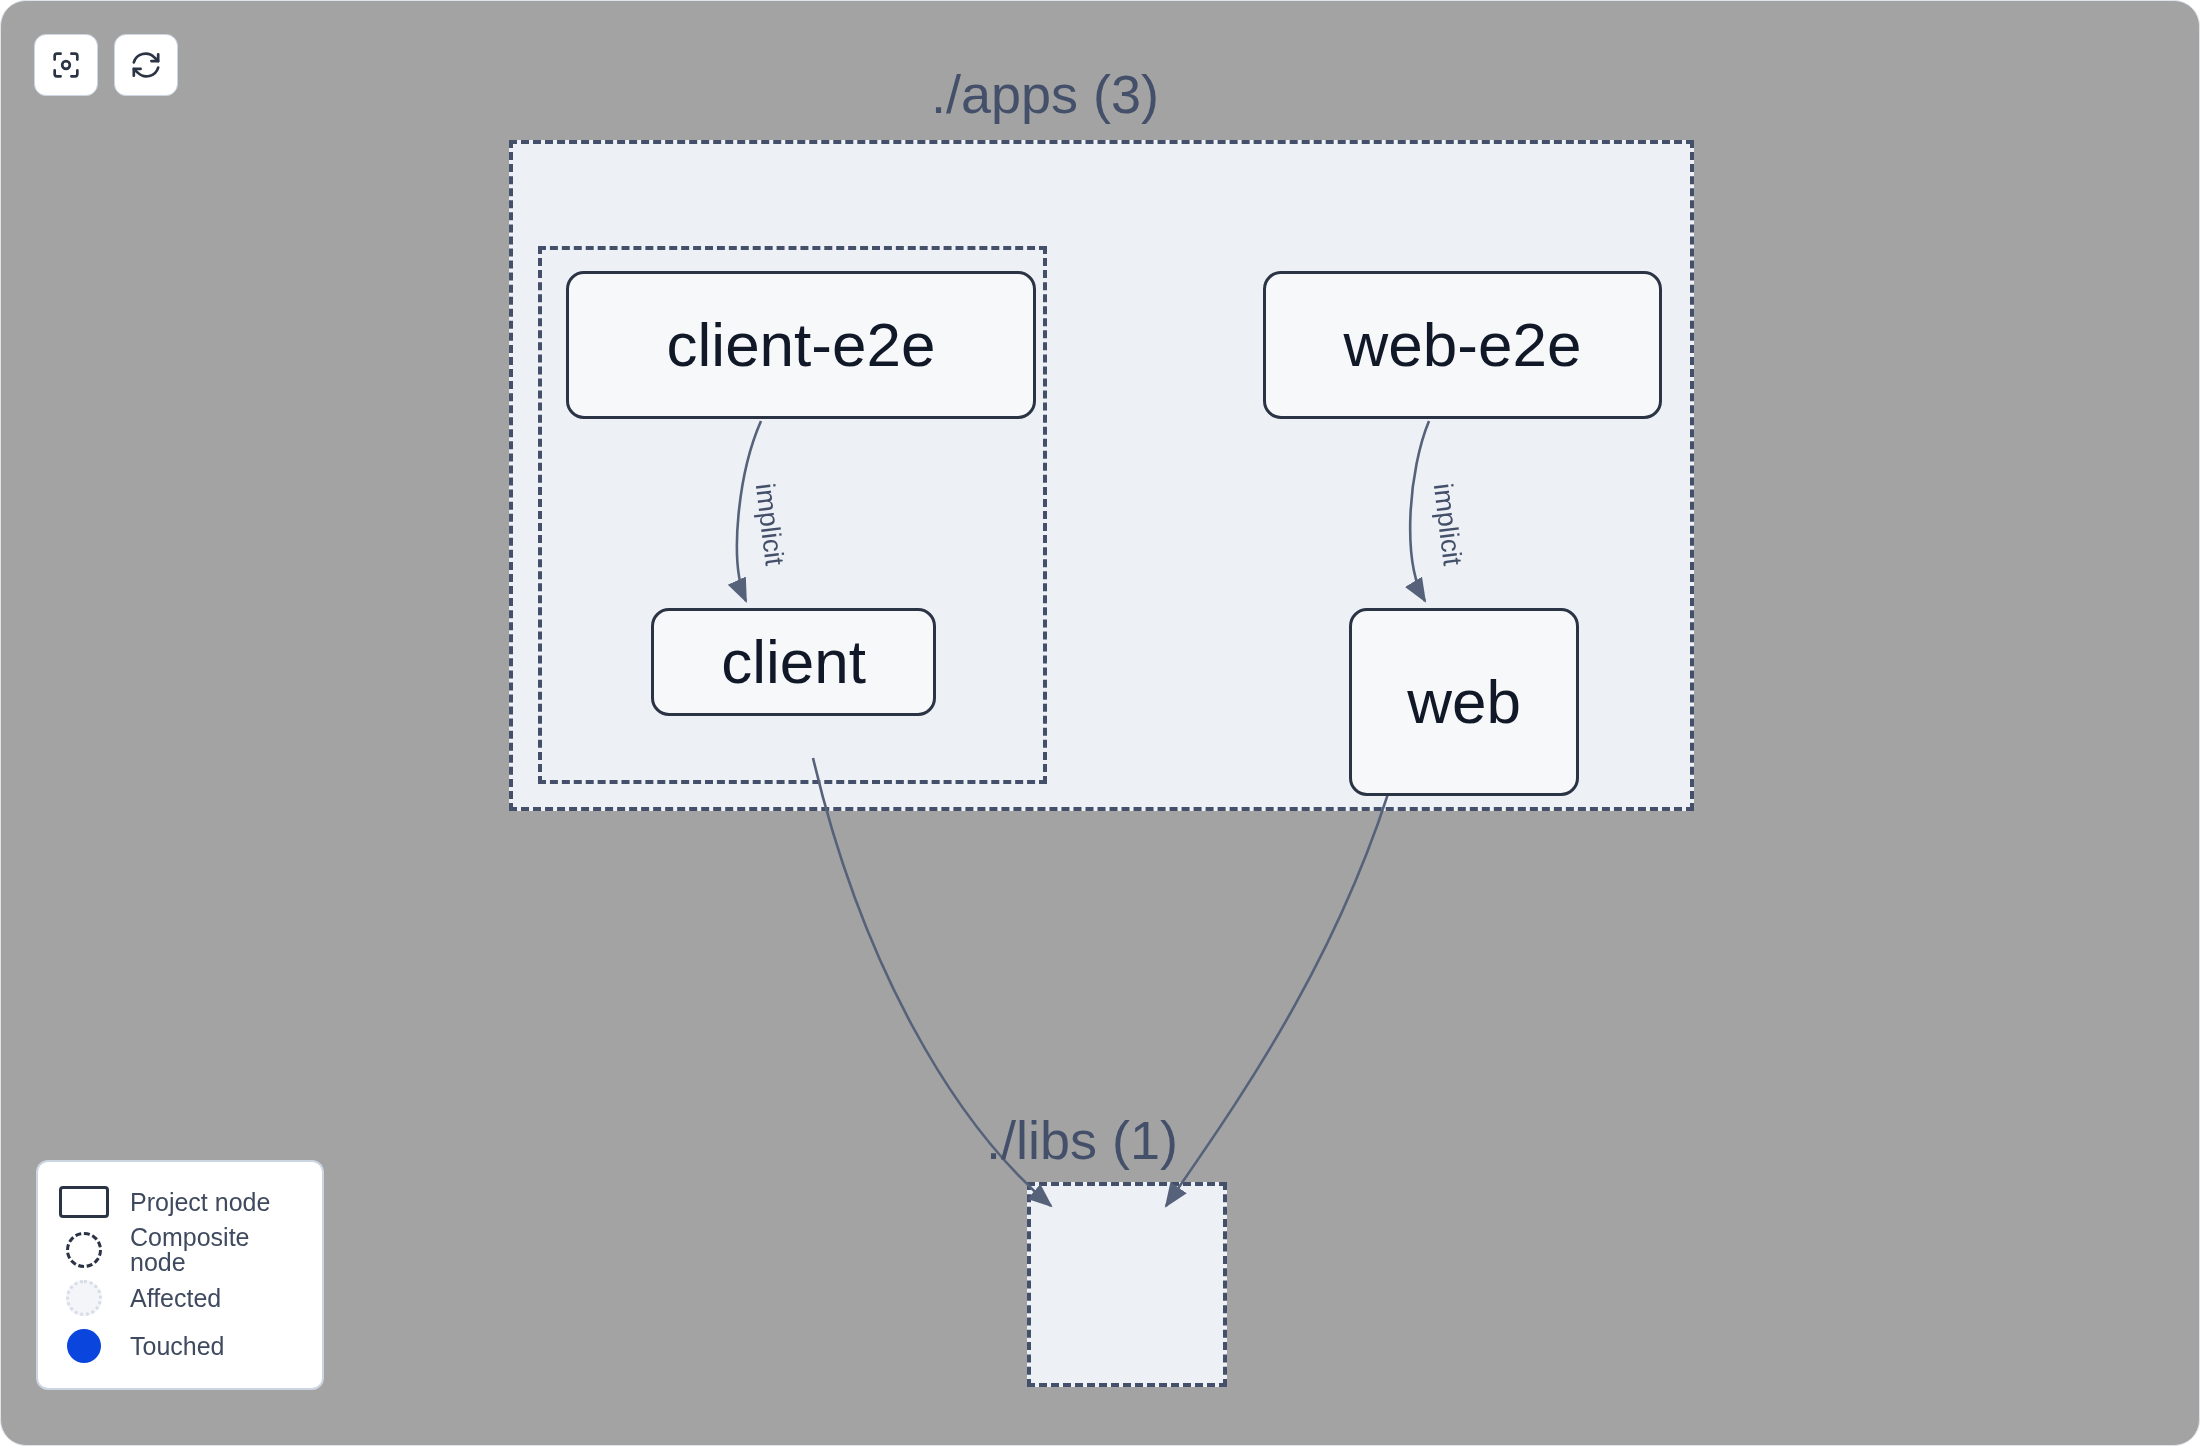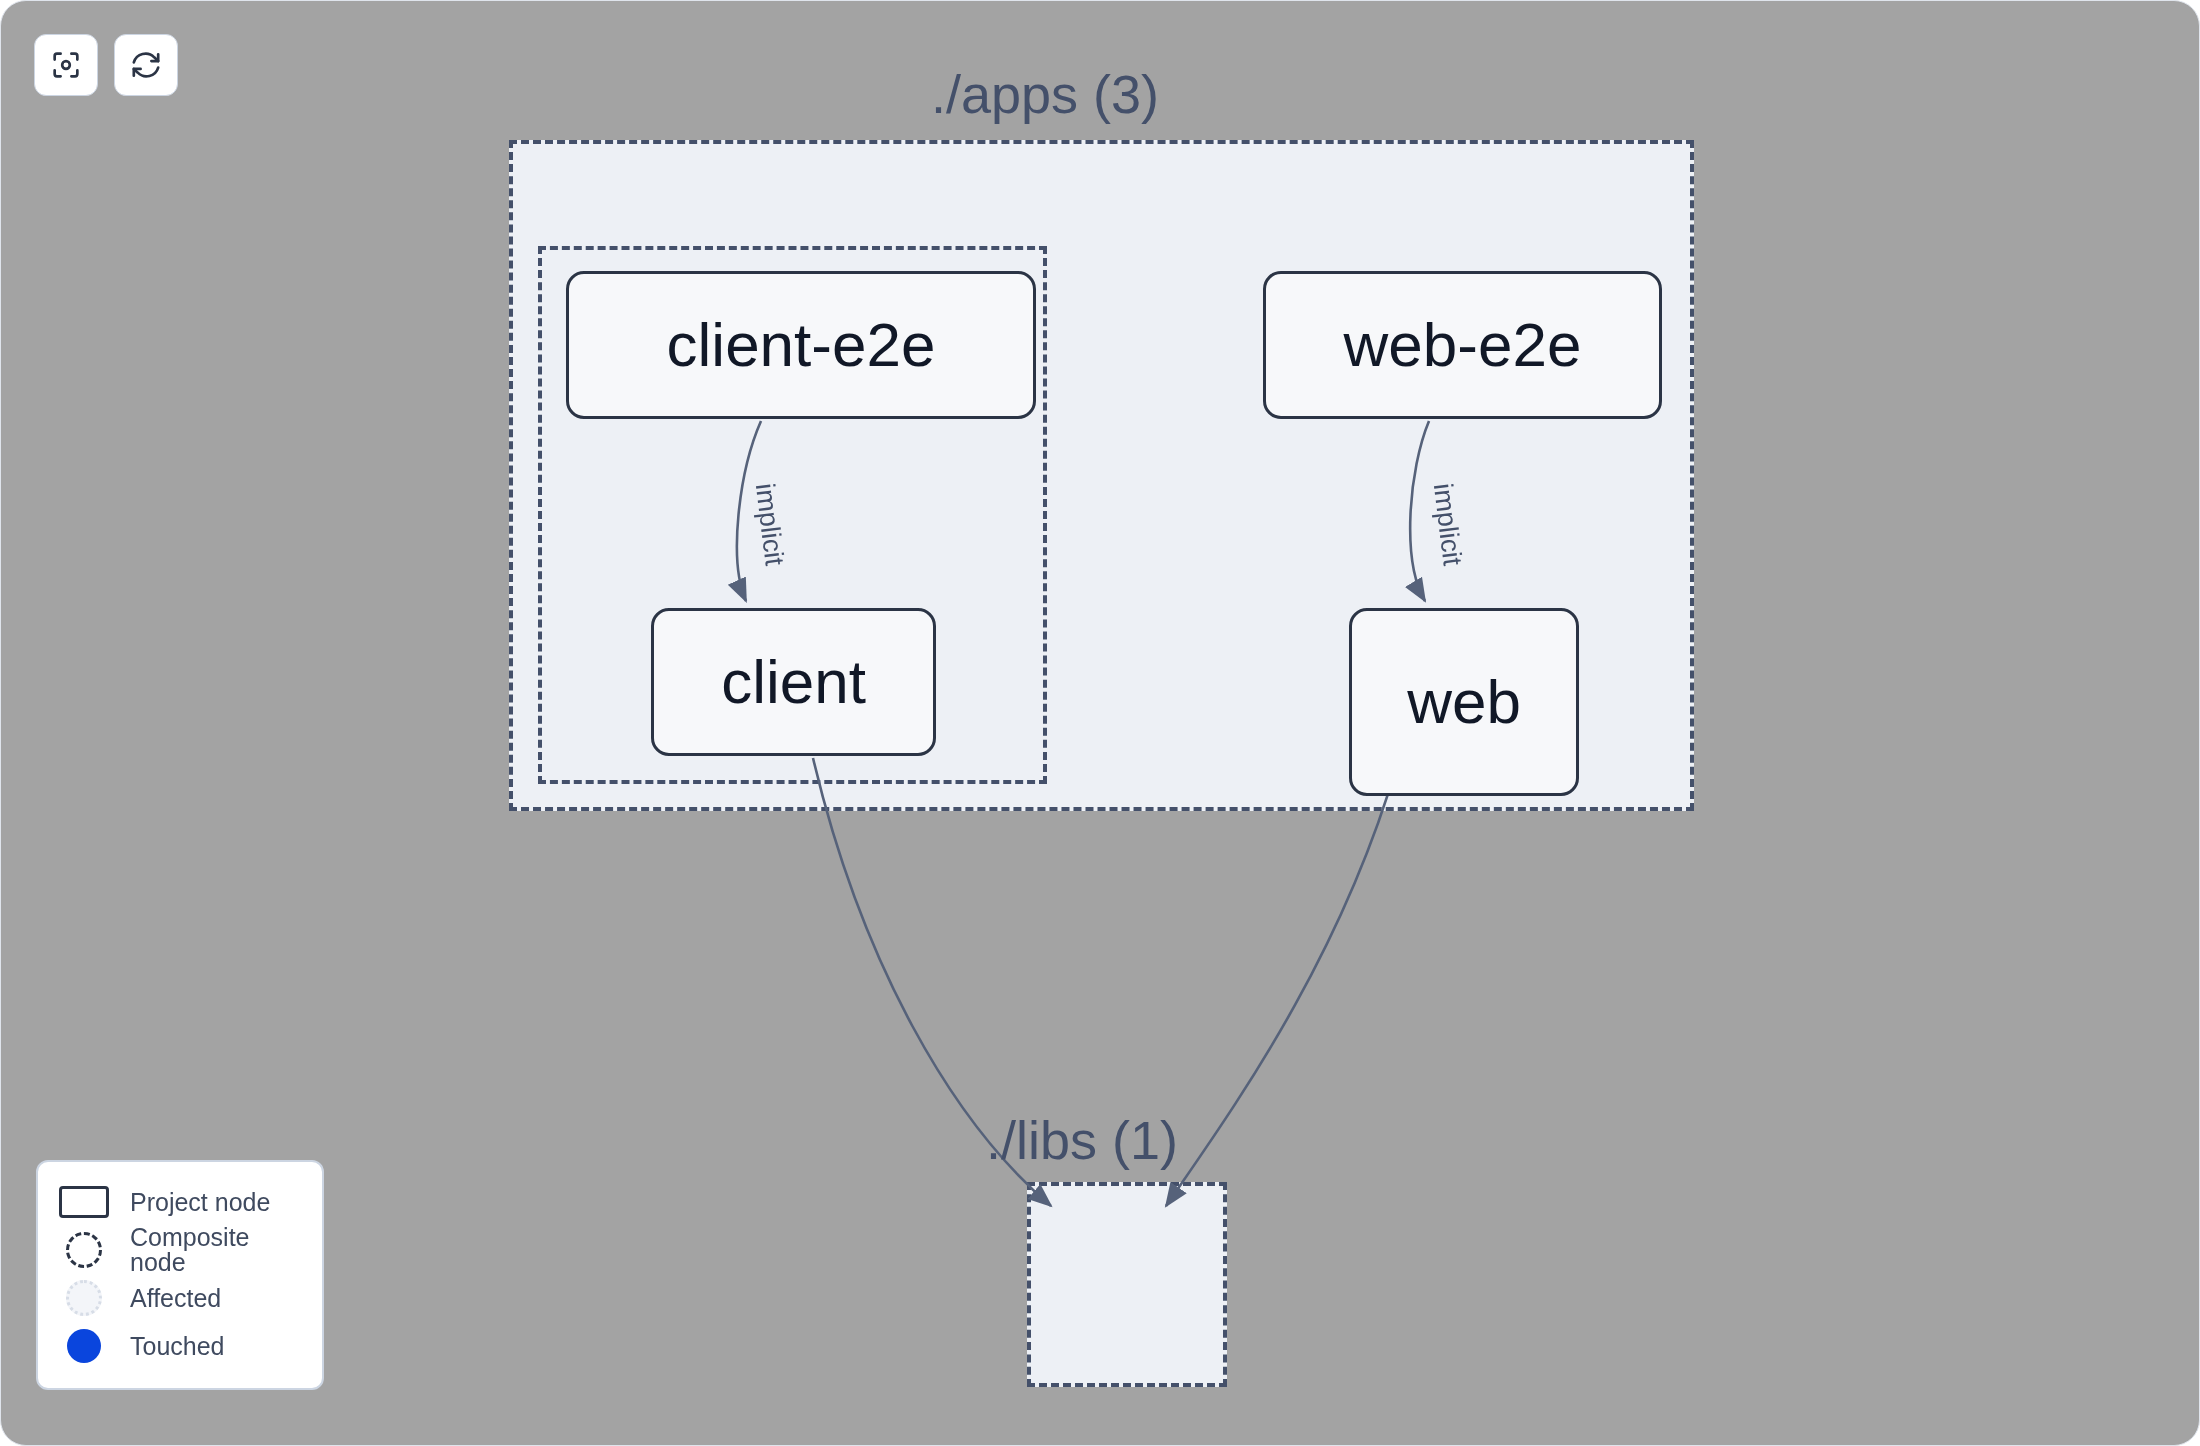--- a/index.html
+++ b/index.html
@@ -218,21 +218,21 @@
           <path d="M 1398,757 C 1340,960 1230,1110 1165,1205" fill="none" stroke="#56627a" stroke-width="2.6" marker-end="url(#arrow-head)"></path>
         </g>
     </svg>
 
     <div class="edge-label" id="edgelabel-0" style="left: 727px; top: 510px; transform: rotate(-97deg) scaleY(-1) scaleX(-1);">implicit</div>
     <div class="edge-label" id="edgelabel-1" style="left: 1405px; top: 510px; transform: rotate(-97deg) scaleY(-1) scaleX(-1);">implicit</div>
 
     <div class="node" id="node-client-e2e" style="left: 565px; top: 270px; width: 470px; height: 148px;">
       <span class="node-label">client-e2e</span>
     </div>
-    <div class="node" id="node-client" style="left: 650px; top: 607px; width: 285px; height: 148px;">
+    <div class="node" id="node-client" style="left: 650px; top: 607px; width: 285px; height: 108px;">
       <span class="node-label">client</span>
     </div>
     <div class="node" id="node-web-e2e" style="left: 1262px; top: 270px; width: 399px; height: 148px;">
       <span class="node-label">web-e2e</span>
     </div>
     <div class="node" id="node-web" style="left: 1348px; top: 607px; width: 230px; height: 188px;">
       <span class="node-label">web</span>
     </div>
 
   </div>

